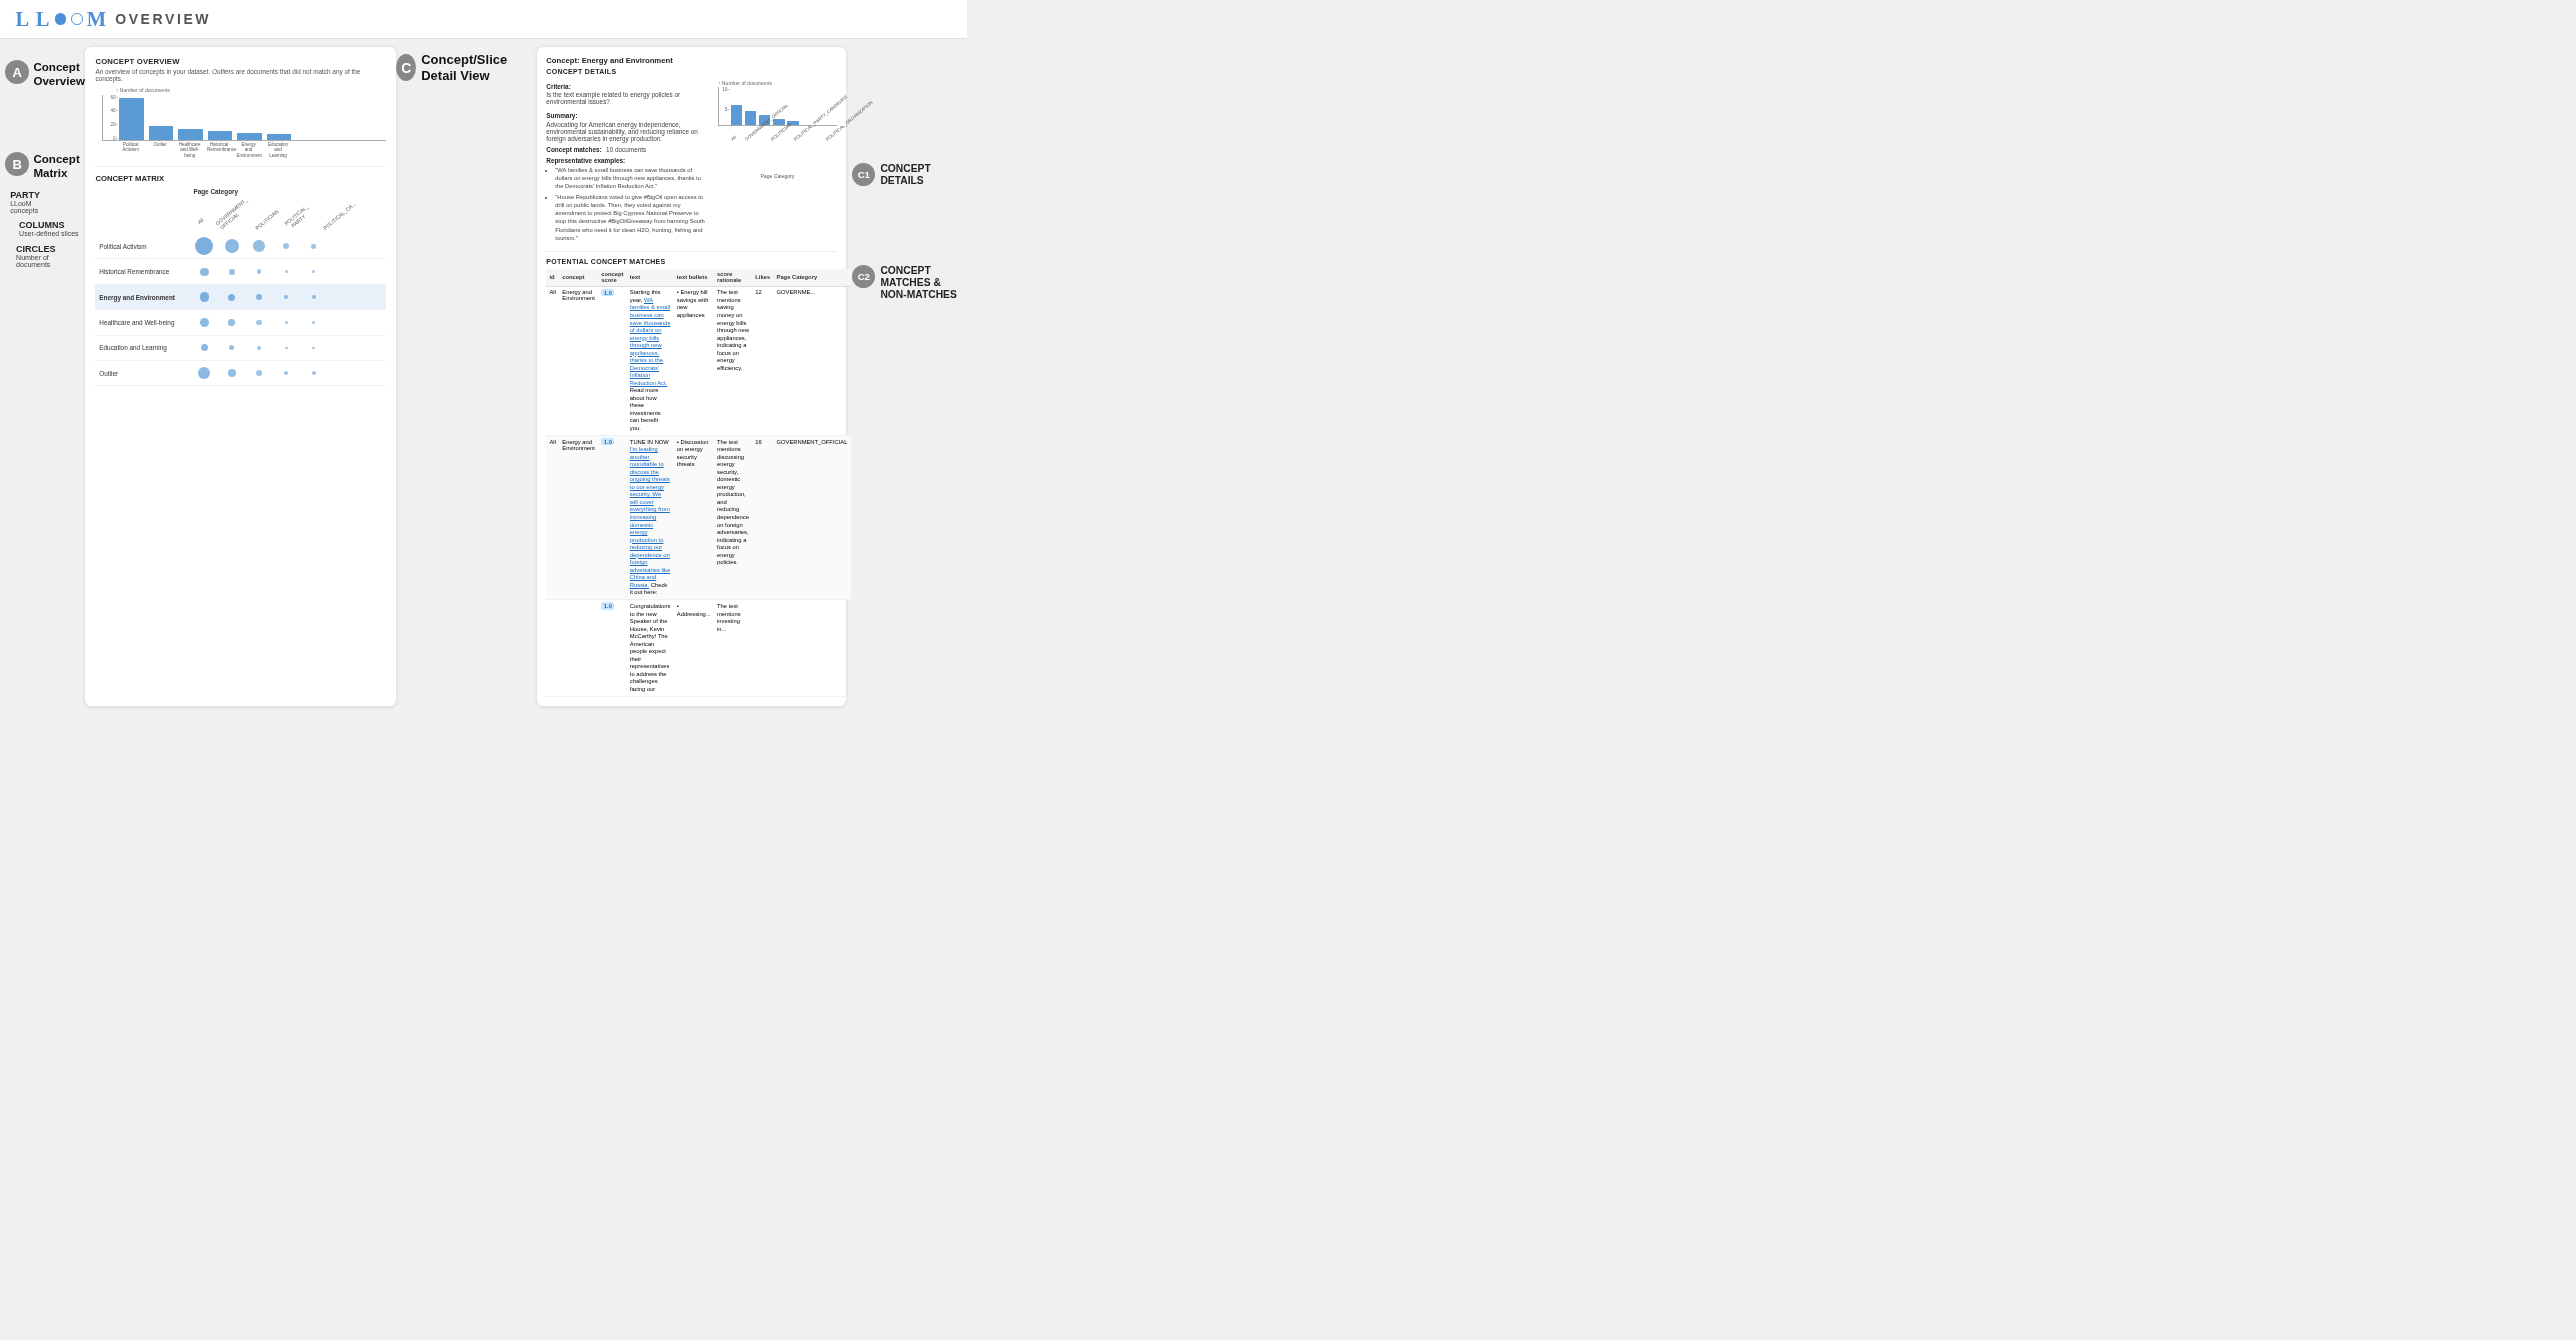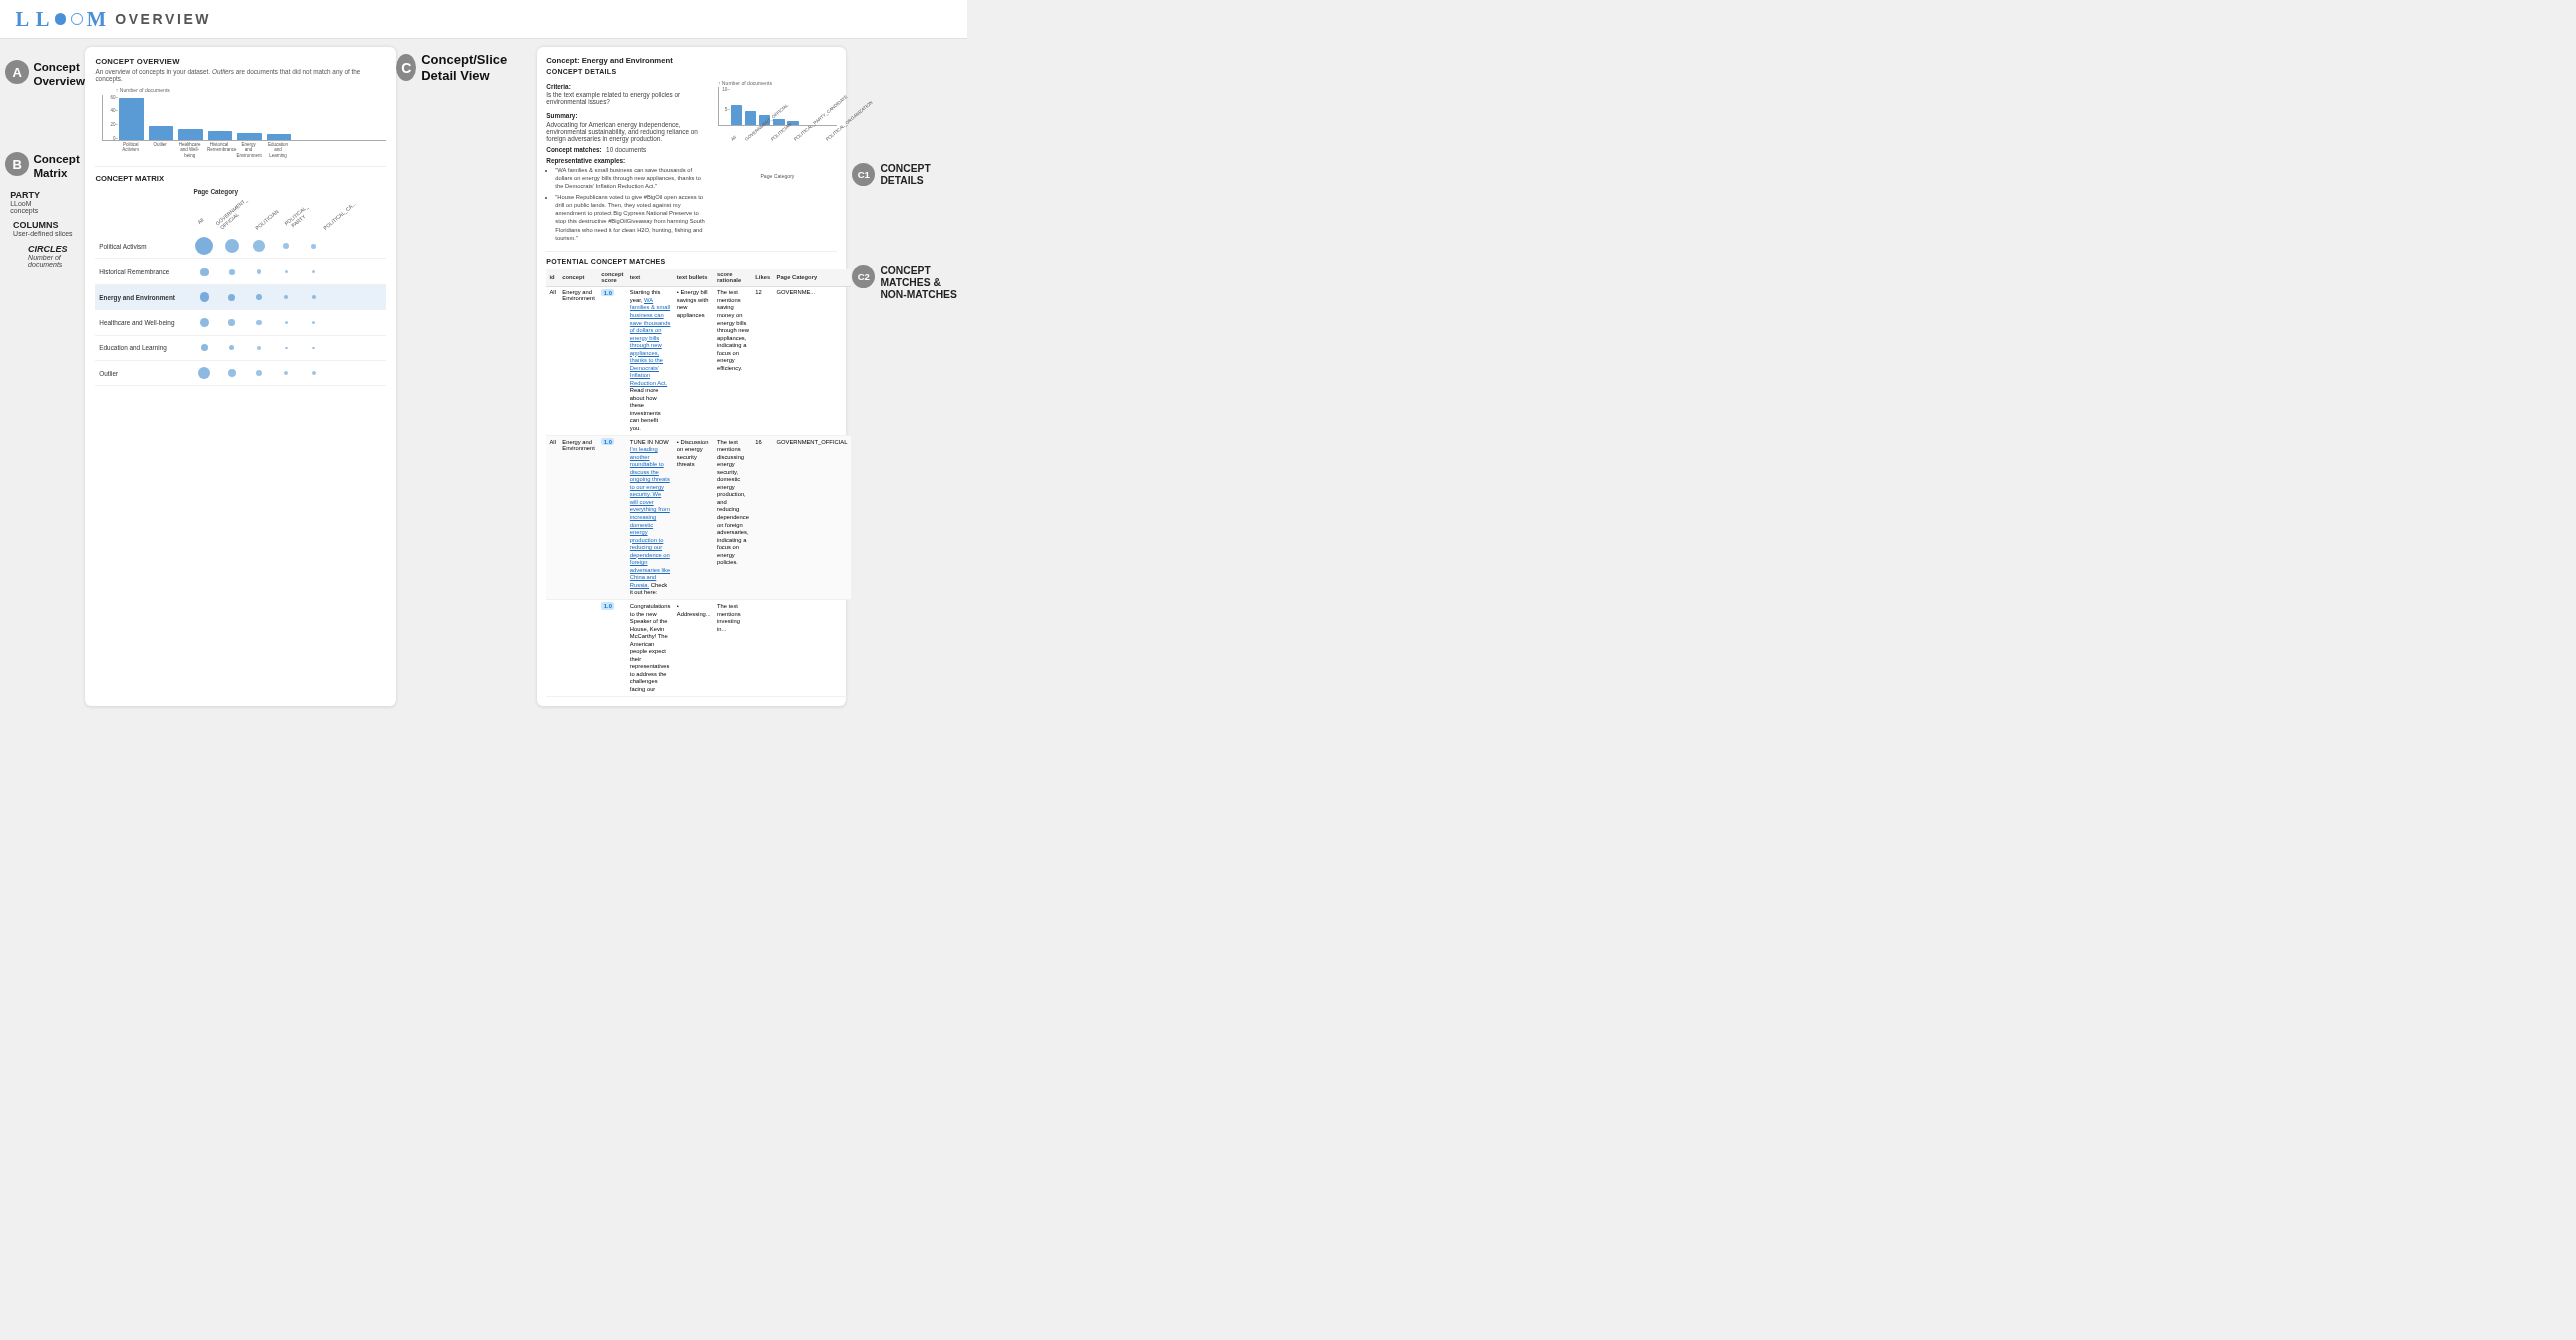--- a/index.html
+++ b/index.html
@@ -36,25 +36,25 @@
     <div style="display:flex; align-items:flex-start; gap:3.9px; margin-bottom:10.3px;">
       <div style="width:24.4px; height:24.4px; border-radius:50%; background:#888; color:white; display:flex; align-items:center; justify-content:center; font-size:13px; font-weight:bold; flex-shrink:0;">B</div>
       <div style="font-size:11.6px; font-weight:bold; color:#111; line-height:1.2;">Concept<br>Matrix</div>
     </div>
 
     <div style="margin-left:5.1px; margin-bottom:6.4px;">
       <div style="font-size:9px; font-weight:bold; color:#222;">PARTY</div>
       <div style="font-size:7px; color:#444; white-space:pre-line;">LLooM
 concepts</div>
     </div>
-    <div style="margin-left:8px; margin-bottom:6.4px;">
+    <div style="margin-left:14px; margin-bottom:6.4px;">
       <div style="font-size:9px; font-weight:bold; color:#222;">COLUMNS</div>
       <div style="font-size:7px; color:#444;">User-defined slices</div>
     </div>
-    <div style="margin-left:23px; margin-bottom:6.4px;font-style:italic;">
+    <div style="margin-left:11px; margin-bottom:6.4px;">
       <div style="font-size:9px; font-weight:bold; color:#222;">CIRCLES</div>
       <div style="font-size:7px; color:#444; white-space:pre-line;">Number of
 documents</div>
     </div>
   </div>
 
   <div style="flex:1; background:white; border-radius:6.4px; padding:10.3px; box-shadow:0 0.6px 3.9px rgba(0,0,0,0.12); min-width:0; max-width:334px;">
 
     <div>
       <div style="font-size:7.7px; font-weight:bold; color:#222; letter-spacing:0.2px; margin-bottom:1.9px;">CONCEPT OVERVIEW</div>

